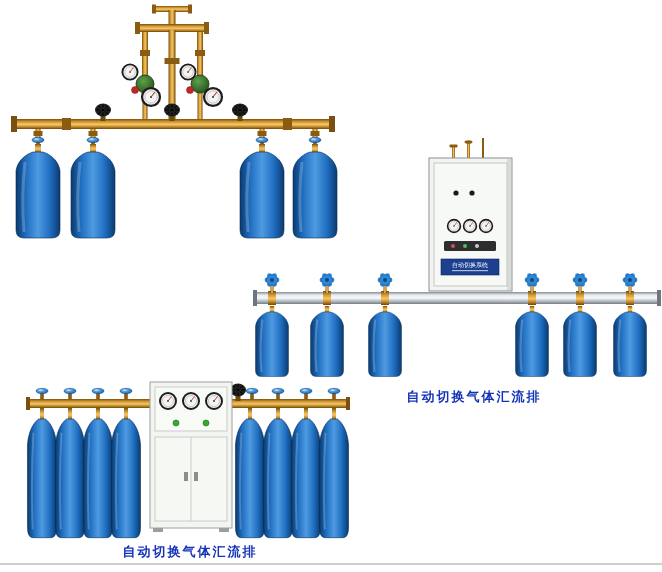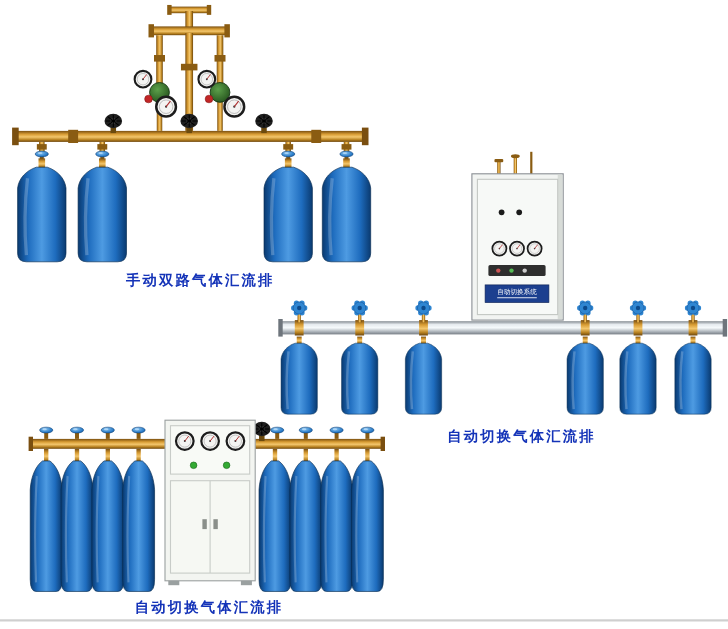--- a/index.html
+++ b/index.html
@@ -250,19 +250,18 @@
       <rect x="155" y="437" width="72" height="84" fill="#f6f8f3" stroke="#c8ccc8" stroke-width="1"></rect>
       <line x1="191" y1="437" x2="191" y2="521" stroke="#c8ccc8" stroke-width="1"></line>
       <rect x="184" y="472" width="4" height="9" fill="#8a8f8a"></rect>
       <rect x="194" y="472" width="4" height="9" fill="#8a8f8a"></rect>
       <rect x="153" y="528" width="10" height="4" fill="#9aa0a0"></rect>
       <rect x="219" y="528" width="10" height="4" fill="#9aa0a0"></rect>
     </g>
   </g>
 </svg>
 
-<div class="caption" style="left:52px;top:246px;width:260px">手动双路气体汇流排</div>
 <div class="caption" style="left:344px;top:388px;width:260px">自动切换气体汇流排</div>
 <div class="caption" style="left:60px;top:543px;width:260px">自动切换气体汇流排</div>
 
 <div class="bottom-divider"></div>
 
 </div>
 
 </body></html>

